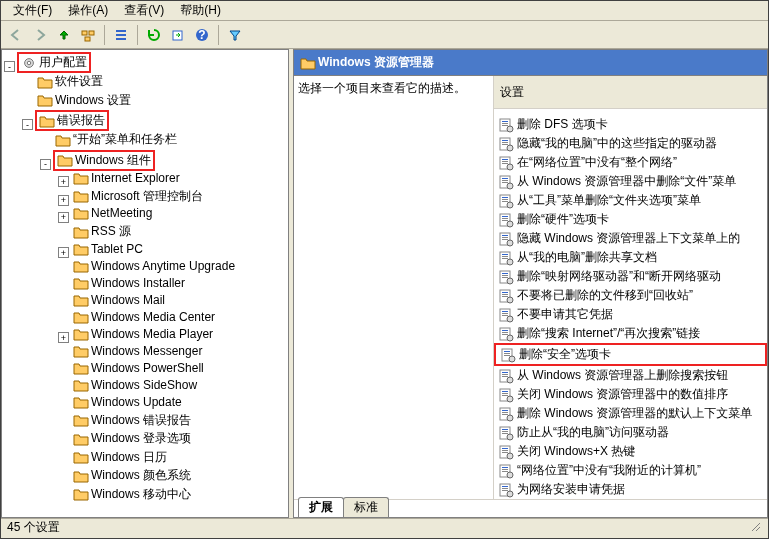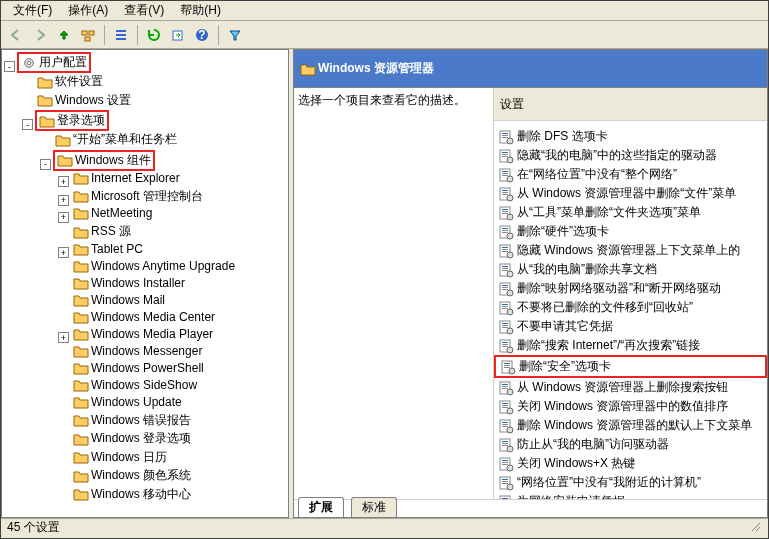--- a/index.html
+++ b/index.html
@@ -13,30 +13,30 @@
 .menubar { height: 20px; background: #ece9d8; display: flex; align-items: center; padding: 0 4px; border-bottom: 1px solid #aca899; }
 .menu-item { padding: 2px 8px; cursor: pointer; }
 .toolbar { height: 28px; background: #ece9d8; display: flex; align-items: center; padding: 2px 4px; gap: 2px; border-bottom: 1px solid #aca899; }
 .tool-btn { width: 22px; height: 22px; display: flex; align-items: center; justify-content: center; cursor: pointer; border: 1px solid transparent; }
 .tool-sep { width: 1px; height: 20px; background: #aca899; margin: 0 3px; }
 .disabled { opacity: 0.4; }
 .content { flex: 1; display: flex; background: #fff; overflow: hidden; }
 .tree-pane { width: 288px; background: #fff; border: 1px solid #808080; overflow: auto; padding: 2px; white-space: nowrap; }
 .splitter { width: 4px; background: #ece9d8; cursor: col-resize; }
 .right-pane { flex: 1; display: flex; flex-direction: column; border: 1px solid #808080; background: #fff; overflow: hidden; }
-.right-header { height: 38px; background: #4a7ac9; color: #fff; display: flex; align-items: center; padding: 2px 6px; font-weight: bold; border-bottom: 1px solid #808080;}
+.right-header { height: 26px; background: #4a7ac9; color: #fff; display: flex; align-items: center; padding: 2px 6px; font-weight: bold; border-bottom: 1px solid #808080;}
 .right-body { flex: 1; display: flex; overflow: hidden; }
 .desc-pane { width: 200px; padding: 4px; border-right: 1px solid #d4d0c8; }
 .list-pane { flex: 1; display: flex; flex-direction: column; overflow: hidden;}
 .list-header { height: 20px; border-bottom: 1px solid #d4d0c8; background: #ece9d8; display:flex; align-items:center; padding: 16px 6px;}
 .list-body { flex: 1; overflow: auto; padding: 6px 0; }
 .list-item { display: flex; align-items: center; padding: 1px 4px; cursor: pointer; white-space: nowrap; }
 .setting-icon { width: 16px; height: 16px; margin-right: 3px; flex-shrink: 0; }
 .highlight-red { border: 2px solid #e22; }
-.tabs-row { height: 18px; display: flex; align-items: flex-end; padding-left: 4px; background:#fff; border-top:1px solid #d4d0c8;gap:8px;}
+.tabs-row { height: 18px; display: flex; align-items: flex-end; padding-left: 4px; background:#fff; border-top:1px solid #d4d0c8;}
 .tab { padding: 1px 10px; border: 1px solid #808080; border-bottom: none; background: #ece9d8; cursor: pointer; border-radius: 3px 3px 0 0; margin-right: -1px;}
 .tab.active { background: #fff; font-weight: bold;}
 .statusbar { height: 20px; background: #ece9d8; border-top: 1px solid #aca899; display: flex; align-items: flex-start; padding: 0 6px; }
 .status-grip { margin-left: auto; }
 .tree ul { list-style: none; padding-left: 18px; }
 .tree > ul { padding-left: 0; }
 .tree li { position: relative; white-space: nowrap; }
 .node { display: inline-flex; align-items: center; padding: 0 2px; cursor: pointer; }
 .expander { width: 11px; height: 11px; border: 1px solid #808080; display: inline-flex; align-items: center; justify-content: center; font-size: 9px; margin-right: 2px; background:#fff; color:#000; cursor:pointer; flex-shrink:0;}
 .expander.none { border: none; background: transparent; }
@@ -127,21 +127,21 @@
               <li><span class="expander none"></span><span class="node"><svg class="folder-icon" viewBox="0 0 16 14">
                     <path d="M1 3 L6 3 L7 5 L15 5 L15 13 L1 13 Z" fill="#fc6" stroke="#960"></path>
                   </svg>软件设置</span></li>
               <li><span class="expander none"></span><span class="node"><svg class="folder-icon" viewBox="0 0 16 14">
                     <path d="M1 3 L6 3 L7 5 L15 5 L15 13 L1 13 Z" fill="#fc6" stroke="#960"></path>
                   </svg>Windows 设置</span></li>
               <li><span class="expander">-</span><span class="node highlight-red">
                   <svg class="folder-icon" viewBox="0 0 16 14">
                     <path d="M1 3 L6 3 L7 5 L15 5 L15 13 L1 13 Z" fill="#fc6" stroke="#960"></path>
                   </svg>
-                  <span>登录选项</span>
+                  <span>错误报告</span>
                 </span><ul>
                   <li><span class="expander none"></span><span class="node"><svg class="folder-icon" viewBox="0 0 16 14">
                         <path d="M1 3 L6 3 L7 5 L15 5 L15 13 L1 13 Z" fill="#fc6" stroke="#960"></path>
                       </svg>“开始”菜单和任务栏</span></li>
                   <li><span class="expander">-</span><span class="node highlight-red">
                       <svg class="folder-icon" viewBox="0 0 16 14">
                         <path d="M1 3 L6 3 L7 5 L15 5 L15 13 L1 13 Z" fill="#fc6" stroke="#960"></path>
                       </svg>
                       <span>Windows 组件</span>
                     </span><ul>

